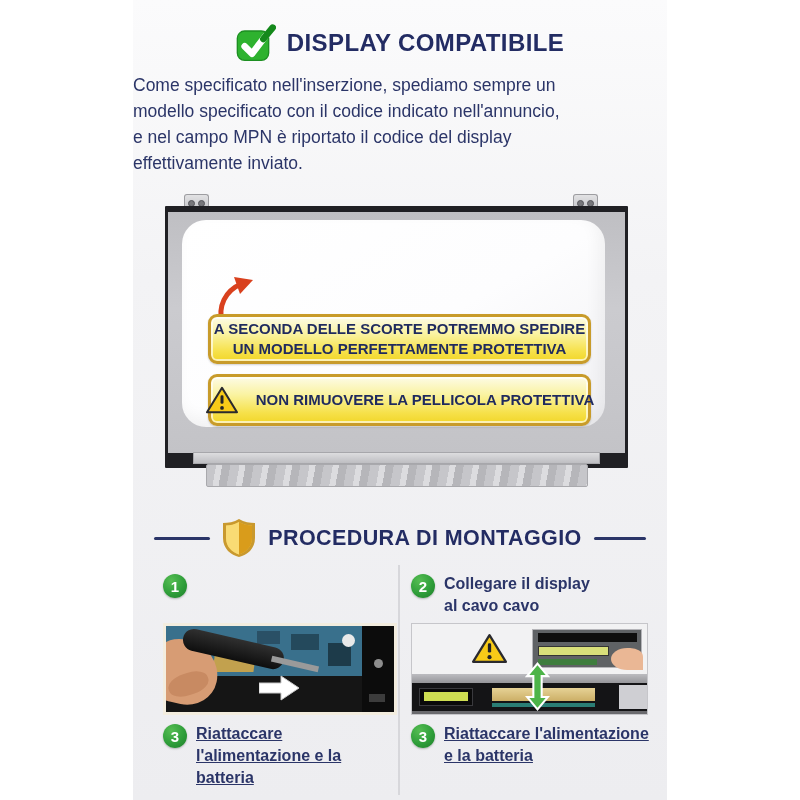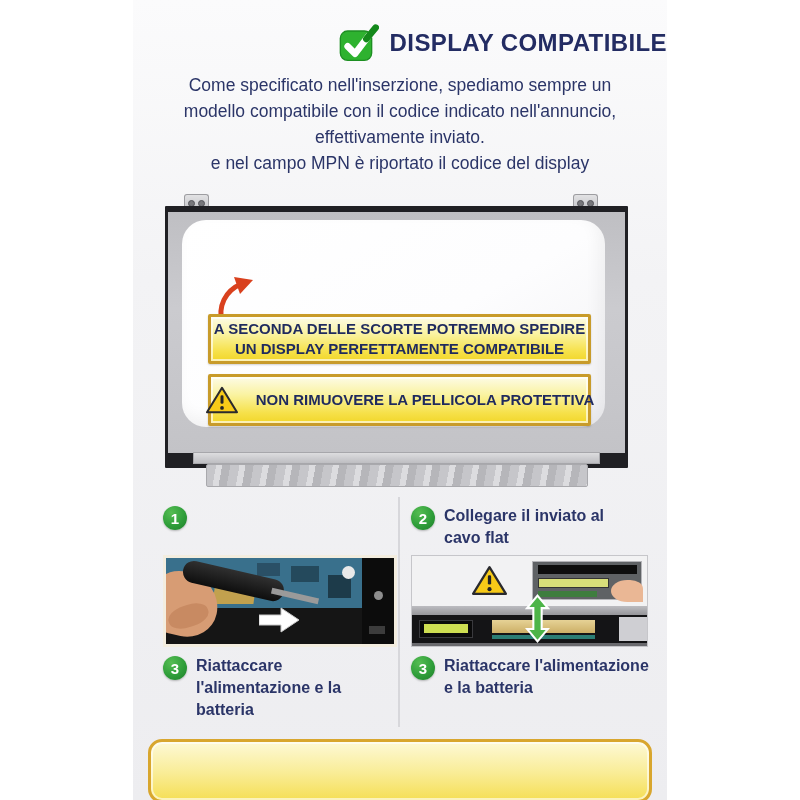--- a/index.html
+++ b/index.html
@@ -1,24 +1,24 @@
 <!DOCTYPE html>
 <html><head>
 <meta charset="utf-8">
 <style>
   html,body{margin:0;padding:0;background:#ffffff;font-family:"Liberation Sans",sans-serif;}
   .page{position:relative;width:800px;height:800px;background:#ffffff;overflow:hidden;margin:0 auto;}
   .column{position:absolute;left:133px;top:0;width:534px;height:800px;
           background:linear-gradient(180deg,#fbfbfc 0%,#f3f3f5 35%,#ededf0 100%);}
 
   
-  .header-row{display:flex;align-items:center;justify-content:flex-end;gap:11px;padding-top:24px;}
+  .header-row{display:flex;align-items:center;justify-content:center;gap:11px;padding-top:24px;}
   .check-svg{width:40px;height:38px;flex:0 0 auto;}
   .page-title{margin:0;font-size:24px;font-weight:700;color:#232c63;letter-spacing:.4px;}
-  .description{margin:10px 0 16px 0;text-align:center;color:#2b3568;font-size:17.5px;line-height:26px;}
+  .description{margin:10px 0 16px 0;color:#2b3568;font-size:17.5px;line-height:26px;}
   .description span{display:block;white-space:nowrap;}
 
   
   .panel-wrap{position:relative;height:299px;margin-top:5px;}
   .bracket{position:absolute;top:2px;width:23px;height:16px;background:linear-gradient(#e2e2e4,#c2c2c6);
            border:1px solid #9d9da1;border-bottom:none;border-radius:3px 3px 0 0;display:flex;align-items:center;justify-content:center;gap:3px;}
   .bracket i{width:5px;height:5px;border-radius:50%;background:#77777b;border:1px solid #55555a;}
   .bracket-left{left:51px;} .bracket-right{right:69px;}
   .panel-frame{position:absolute;left:32px;top:14px;width:463px;height:262px;background:#202024;
                padding:0;border-radius:1px;}
@@ -27,21 +27,21 @@
   .panel-film{position:absolute;left:14px;right:20px;top:8px;bottom:26px;border-radius:24px;
               background:linear-gradient(150deg,#ffffff 0%,#fdfdfe 55%,#f1f1f4 100%);
               box-shadow:inset -6px -8px 16px rgba(0,0,0,.05);}
   .panel-bottom-strip{position:absolute;left:28px;right:28px;bottom:4px;height:10px;
               background:linear-gradient(#dddddf,#bebec2);border:1px solid #a7a7ab;}
   .foil{position:absolute;left:73px;width:380px;top:272px;height:21px;border:1px solid #a9a9ad;border-radius:2px;
         background:repeating-linear-gradient(100deg,#c6c6ca 0 9px,#dcdcdf 9px 15px,#b6b6ba 15px 23px);}
   .red-arrow{position:absolute;left:82px;top:83px;width:44px;height:50px;}
 
   .panel-label{position:absolute;left:75px;width:383px;box-sizing:border-box;
-               border:3px solid #c89b2a;border-radius:2px;
+               border:3px solid #c89b2a;border-radius:9px;
                background:linear-gradient(180deg,#fdfbe6 0%,#faf3a2 38%,#f6e14a 78%,#f2d629 100%);
                box-shadow:inset 0 0 0 2px rgba(255,255,255,.65),0 1px 2px rgba(0,0,0,.18);
                display:flex;align-items:center;justify-content:center;}
   .label-stock{top:122px;height:50px;}
   .label-film{top:182px;height:52px;gap:17px;}
   .label-text{text-align:center;color:#1f2a5e;font-weight:700;font-size:15px;line-height:20px;}
   .label-text span{display:block;white-space:nowrap;}
   .wtri{flex:0 0 auto;}
   .tri-fill{fill:#f7ca18;stroke:#2a2a2e;stroke-width:2.2;stroke-linejoin:round;}
   .tri-bang{fill:#222226;}
@@ -57,21 +57,21 @@
   .assembly{display:grid;grid-template-columns:265px 269px;margin-top:6px;}
   .acol{display:flex;flex-direction:column;}
   .acol-left{padding-left:30px;box-sizing:border-box;}
   .acol-right{border-left:2px solid #d7d7db;padding-left:11px;box-sizing:border-box;}
   .step-row{display:flex;align-items:flex-start;gap:9px;margin:8px 0 6px 0;min-height:44px;}
   .step-circle{flex:0 0 auto;width:24px;height:24px;border-radius:50%;margin-top:1px;
                background:radial-gradient(circle at 35% 28%,#55bd52 0%,#2f9e3a 55%,#1d7d29 100%);
                box-shadow:0 1px 2px rgba(0,0,0,.25);
                color:#fff;font-size:15px;font-weight:700;display:flex;align-items:center;justify-content:center;}
   .step-label{color:#2b3568;font-size:16px;font-weight:700;line-height:22px;}
-  .w175{max-width:178px;} .w160{max-width:162px;} .w210{max-width:212px;}
+  .w175{max-width:178px;} .w160{max-width:162px;} .w210{max-width:212px;text-decoration:underline;}
 
   .photo{position:relative;overflow:hidden;}
   .photo-1{width:234px;height:92px;border:3px solid #f3eddf;box-sizing:border-box;background:#161616;}
   .photo-2{width:237px;height:92px;border:1px solid #c6c6ca;box-sizing:border-box;background:#fafafa;}
   .photo div{position:absolute;}
 
   .p1-board{left:0;right:0;top:0;height:58%;background:#39708c;}
   .p1-chip{left:40%;top:6%;width:10%;height:15%;background:#2a5066;}
   .p1-comp1{left:55%;top:9%;width:12%;height:19%;background:#24495c;}
   .p1-comp2{left:71%;top:20%;width:10%;height:26%;background:#1d3b4a;}
@@ -122,23 +122,23 @@
       <svg class="check-svg" viewBox="0 0 60 56">
         <rect x="2" y="10" width="47" height="44" rx="11" fill="#2eb22f"></rect>
         <rect x="2" y="10" width="47" height="44" rx="11" fill="none" stroke="#1d8f22" stroke-width="2"></rect>
         <path d="M13 33 L24 44 L44 18" stroke="#ffffff" stroke-width="10" fill="none" stroke-linecap="round" stroke-linejoin="round"></path>
         <path d="M41 22 L55 5" stroke="#14891b" stroke-width="10" fill="none" stroke-linecap="round"></path>
       </svg>
       <h1 class="page-title">DISPLAY COMPATIBILE</h1>
     </div>
     <p class="description">
       <span>Come specificato nell'inserzione, spediamo sempre un</span>
-      <span>modello compatibile con il codice indicato nell'annuncio,</span>
+      <span>modello specificato con il codice indicato nell'annuncio,</span>
+      <span>e nel campo MPN è riportato il codice del display</span>
       <span>effettivamente inviato.</span>
-      <span>e nel campo MPN è riportato il codice del display</span>
     </p>
 
     <div class="panel-wrap">
       <div class="bracket bracket-left">
           <i></i>
           <i></i>
         </div>
       <div class="bracket bracket-right">
           <i></i>
           <i></i>
@@ -152,36 +152,47 @@
       <div class="foil"></div>
 
       <svg class="red-arrow" viewBox="0 0 44 50">
         <path d="M7 48 C3 31 10 16 26 9" fill="none" stroke="#d9411e" stroke-width="5"></path>
         <polygon points="19,2 38,5 25,19" fill="#d9411e"></polygon>
       </svg>
 
       <div class="panel-label label-stock">
         <div class="label-text">
           <span>A SECONDA DELLE SCORTE POTREMMO SPEDIRE</span>
-          <span>UN DISPLAY PERFETTAMENTE COMPATIBILE</span>
+          <span>UN MODELLO PERFETTAMENTE PROTETTIVA</span>
         </div>
       </div>
 
       <div class="panel-label label-film">
         <svg class="wtri" width="34" height="30" viewBox="0 0 36 32">
           <path class="tri-fill" d="M18 3 L34 29 L2 29 Z"></path>
           <rect class="tri-bang" x="16.4" y="11" width="3.2" height="9" rx="1.4"></rect>
           <circle class="tri-bang" cx="18" cy="24.4" r="2"></circle>
         </svg>
         <div class="label-text">
           <span>NON RIMUOVERE LA PELLICOLA PROTETTIVA</span>
         </div>
       </div>
     </div>
 
+    <div class="section-header">
+      <div class="hline hline-l"></div>
+      <svg class="shield-svg" viewBox="0 0 34 40">
+        <path d="M17 1 C22 4 28 5 33 5 L33 20 C33 31 25 37 17 39 C9 37 1 31 1 20 L1 5 C6 5 12 4 17 1 Z" fill="#c9992e"></path>
+        <path d="M17 4 C21 6.5 26 7.5 30 7.6 L30 20 C30 29 23.5 34.5 17 36.4 C10.5 34.5 4 29 4 20 L4 7.6 C8 7.5 13 6.5 17 4 Z" fill="#f0c246"></path>
+        <path d="M17 4 C13 6.5 8 7.5 4 7.6 L4 20 C4 29 10.5 34.5 17 36.4 Z" fill="#fadf7d" opacity=".85"></path>
+        <path d="M17 4 C21 6.5 26 7.5 30 7.6 L30 20 C30 29 23.5 34.5 17 36.4 Z" fill="#d99c1b"></path>
+      </svg>
+      <h2 class="section-title">PROCEDURA DI MONTAGGIO</h2>
+      <div class="hline hline-r"></div>
+    </div>
 
     <div class="assembly">
 
       <div class="acol acol-left">
         <div class="step-row">
           <span class="step-circle">1</span>
         </div>
         <div class="photo photo-1">
           <div class="p1-board"></div>
           <div class="p1-chip"></div>
@@ -203,21 +214,21 @@
         </div>
         <div class="step-row">
           <span class="step-circle">3</span>
           <span class="step-label w210">Riattaccare l'alimentazione e la batteria</span>
         </div>
       </div>
 
       <div class="acol acol-right">
         <div class="step-row">
           <span class="step-circle">2</span>
-          <span class="step-label w160">Collegare il inviato al cavo flat</span>
+          <span class="step-label w160">Collegare il display al cavo cavo</span>
         </div>
         <div class="photo photo-2">
           <div class="p2-top"></div>
           <svg class="p2-wtri" viewBox="0 0 36 32">
             <path class="tri-fill" d="M18 3 L34 29 L2 29 Z"></path>
             <rect class="tri-bang" x="16.4" y="11" width="3.2" height="9" rx="1.4"></rect>
             <circle class="tri-bang" cx="18" cy="24.4" r="2"></circle>
           </svg>
           <div class="p2-inset">
             <div class="p2-bar1"></div>

